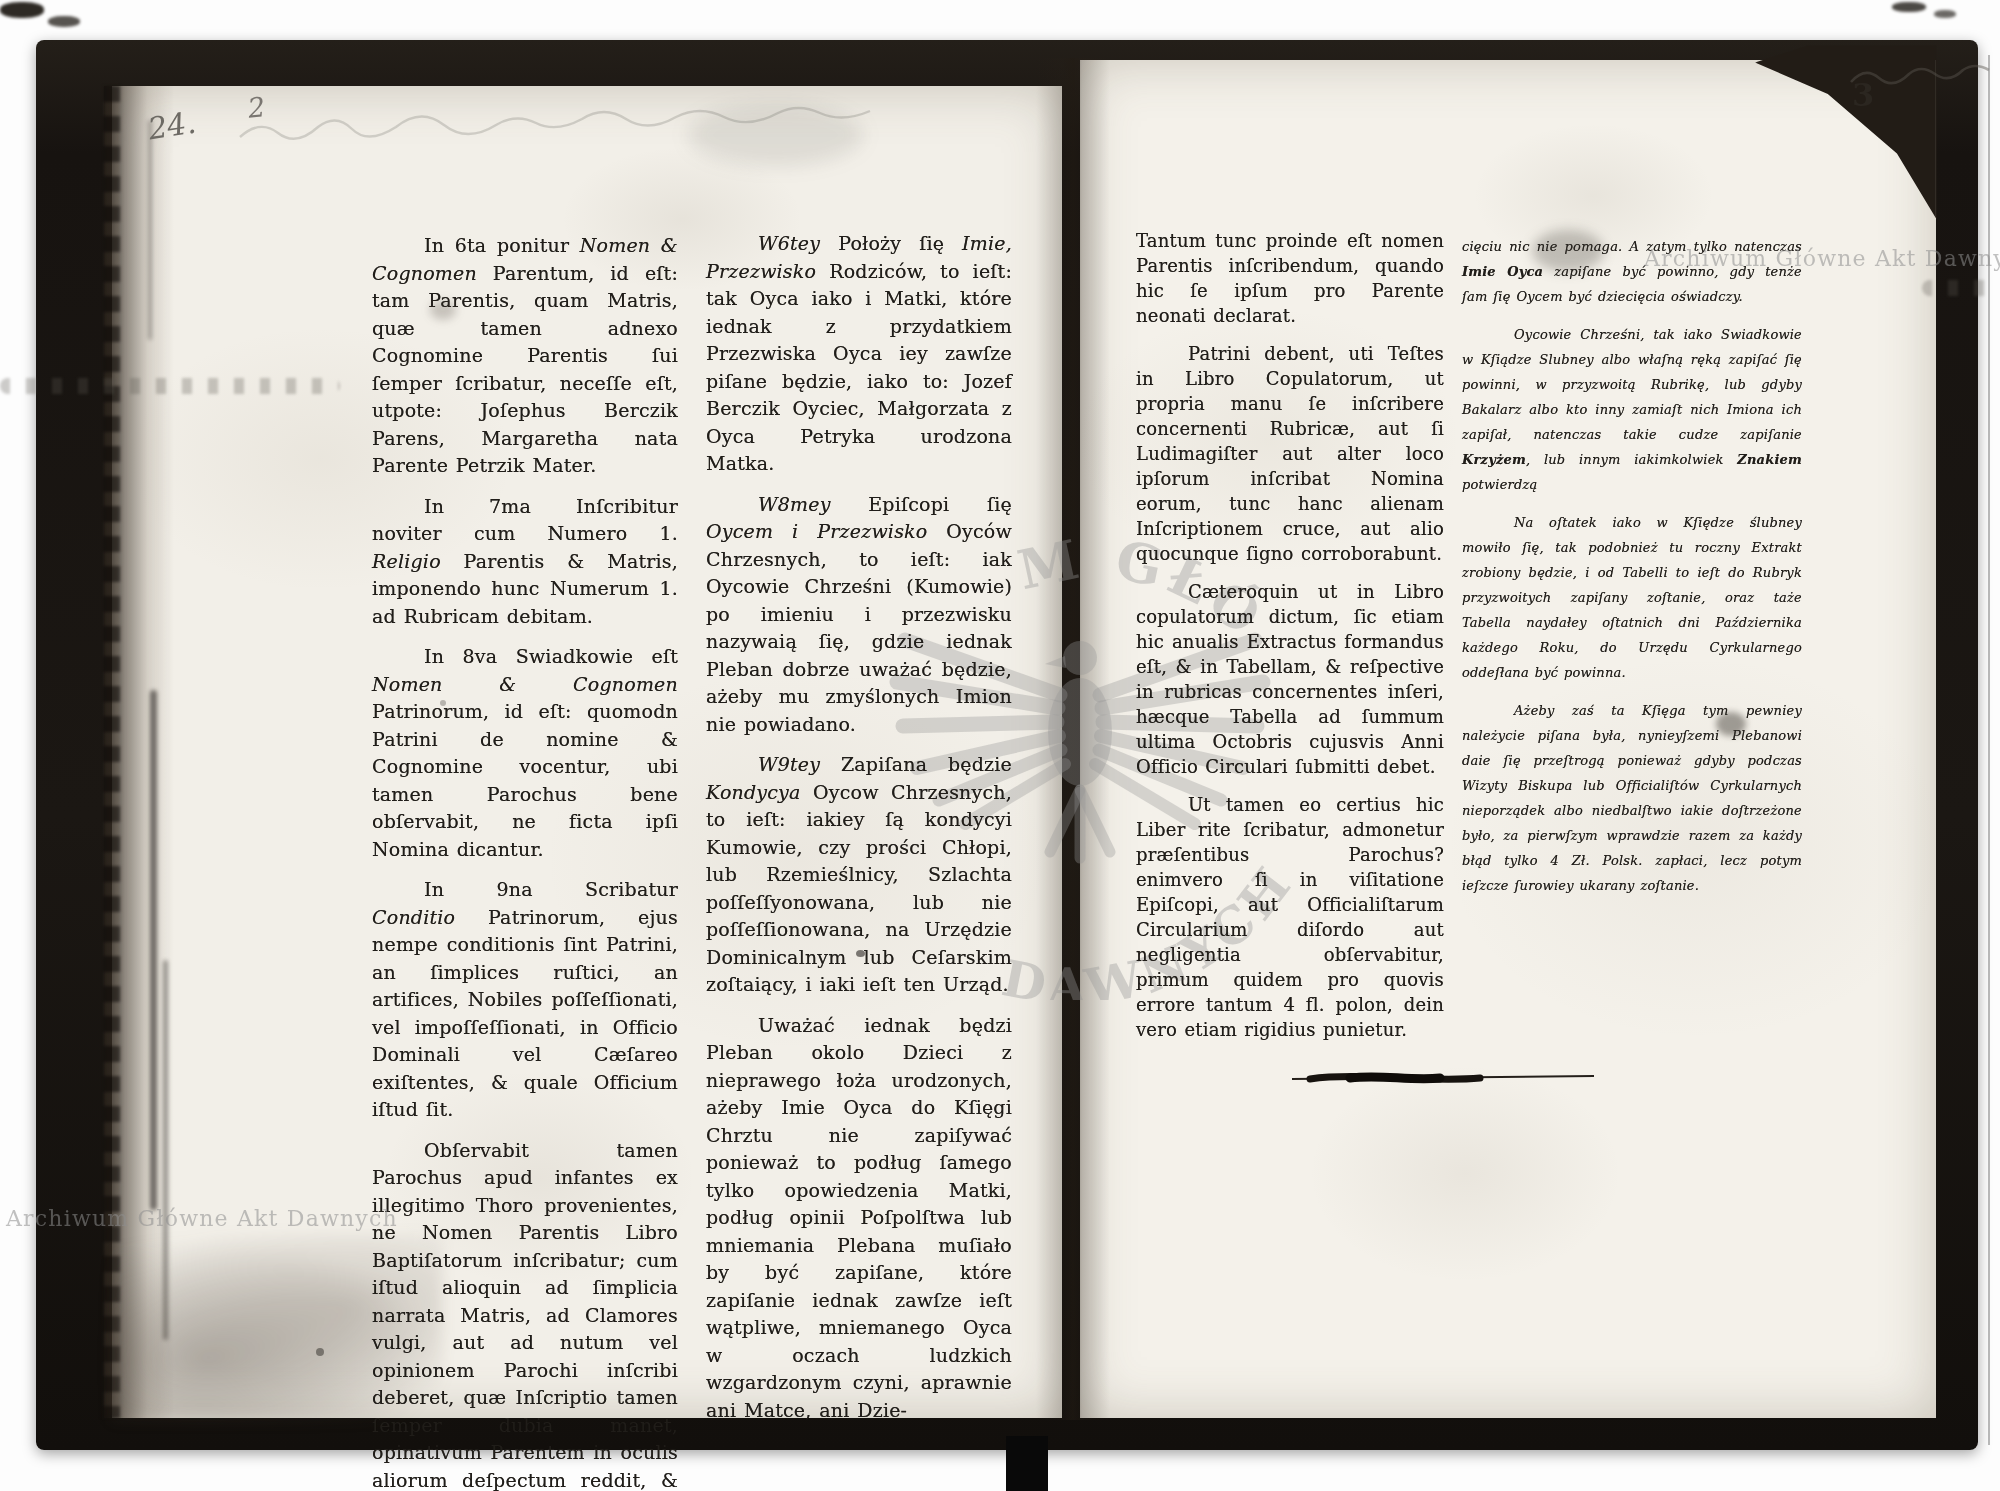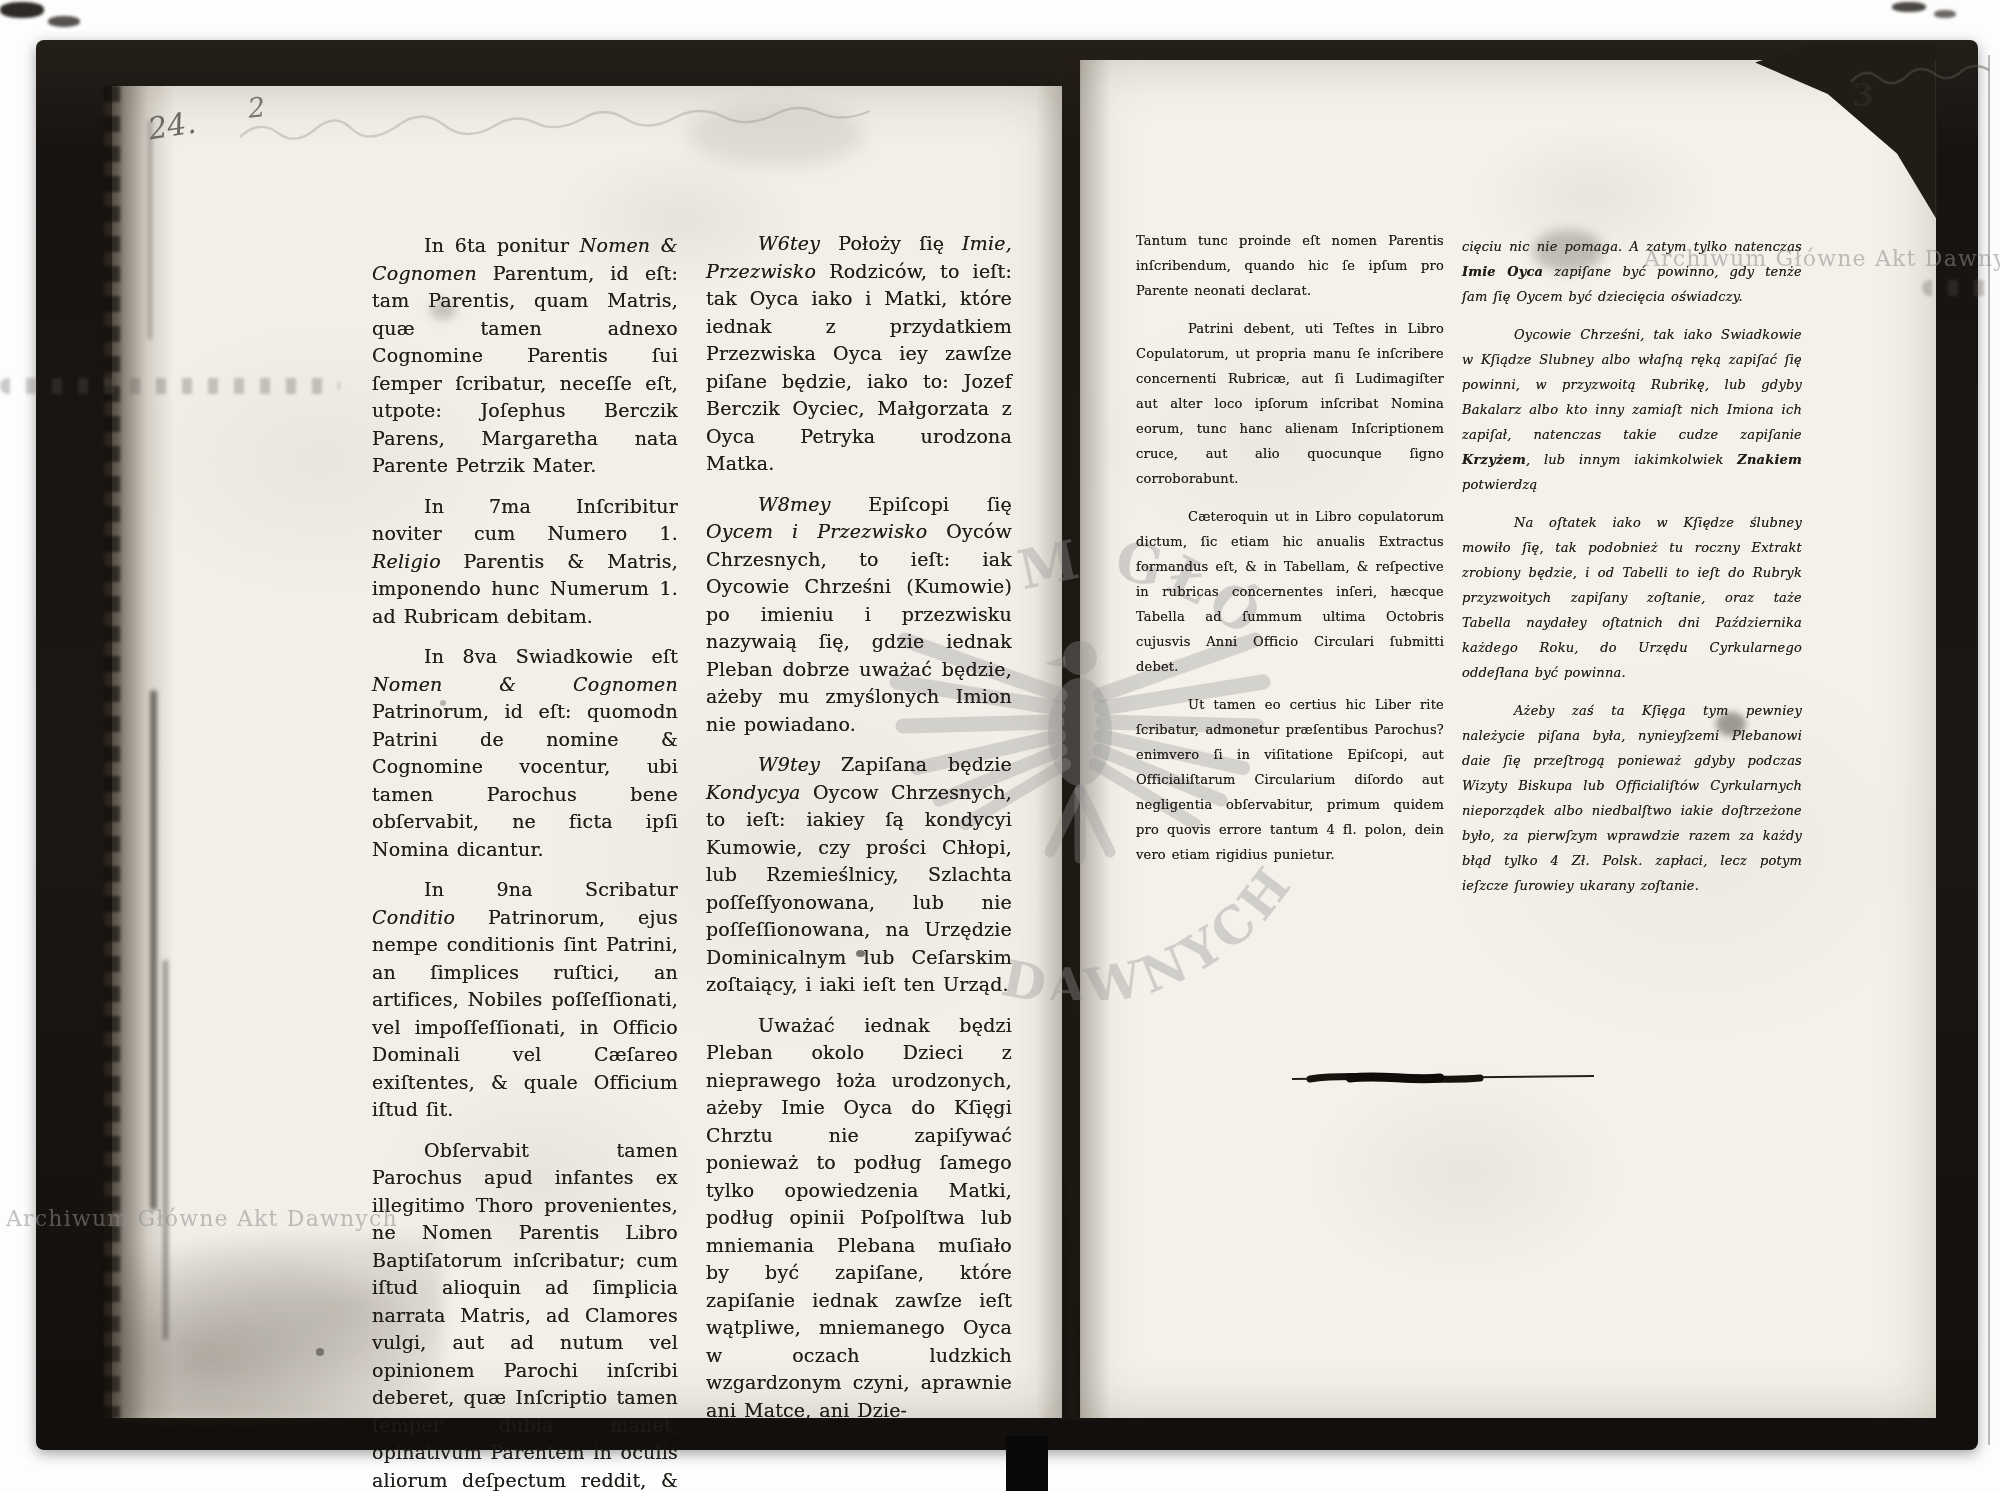--- a/index.html
+++ b/index.html
@@ -34,21 +34,21 @@
   .corner-tear{position:absolute;left:1755px;top:45px;width:182px;height:175px;filter:blur(1px);
         background:#221c16;clip-path:polygon(30% 0,100% 0,100% 100%,78% 62%,40% 28%,0 10%);}
   .clasp{position:absolute;left:1006px;top:1436px;width:42px;height:55px;background:#090909;}
   .scanline{position:absolute;left:1988px;top:55px;width:2px;height:1390px;background:rgba(130,130,130,0.55);}
   .corner-smudge{position:absolute;background:#2e2a25;border-radius:45%;filter:blur(1.5px);}
   
   .col{position:absolute;text-align:justify;color:#201d19;
        text-shadow:0 0 0.5px rgba(20,18,15,0.65);letter-spacing:0.2px;word-spacing:1.5px;}
   .col-1{left:372px;top:232px;width:306px;font-size:19px;line-height:27.5px;}
   .col-2{left:706px;top:230px;width:306px;font-size:19px;line-height:27.5px;}
-  .col-3{left:1136px;top:228px;width:308px;font-size:13px;line-height:25px;}
+  .col-3{left:1136px;top:228px;width:308px;font-size:18px;line-height:25px;}
   .col-4{left:1462px;top:234px;width:340px;font-size:13px;line-height:25px;font-style:italic;}
   .para{margin:0 0 13px 0;text-indent:52px;}
   .para.noindent{text-indent:0;}
   .it{font-style:italic;}
   .bd{font-weight:bold;}
   
   .pencil{position:absolute;color:#6d6a64;font-style:italic;white-space:nowrap;}
   .pencil-24{left:148px;top:108px;font-size:30px;transform:rotate(-9deg);}
   .folio-2{left:248px;top:92px;font-size:27px;color:#7a7671;transform:rotate(-6deg);}
   .folio-3{left:1852px;top:76px;font-size:32px;color:#2b2620;font-weight:bold;font-style:normal;}

